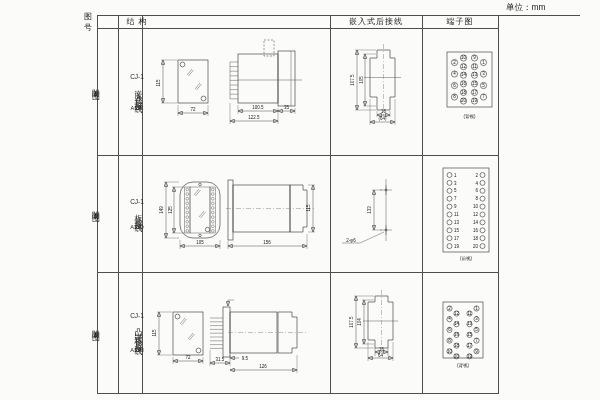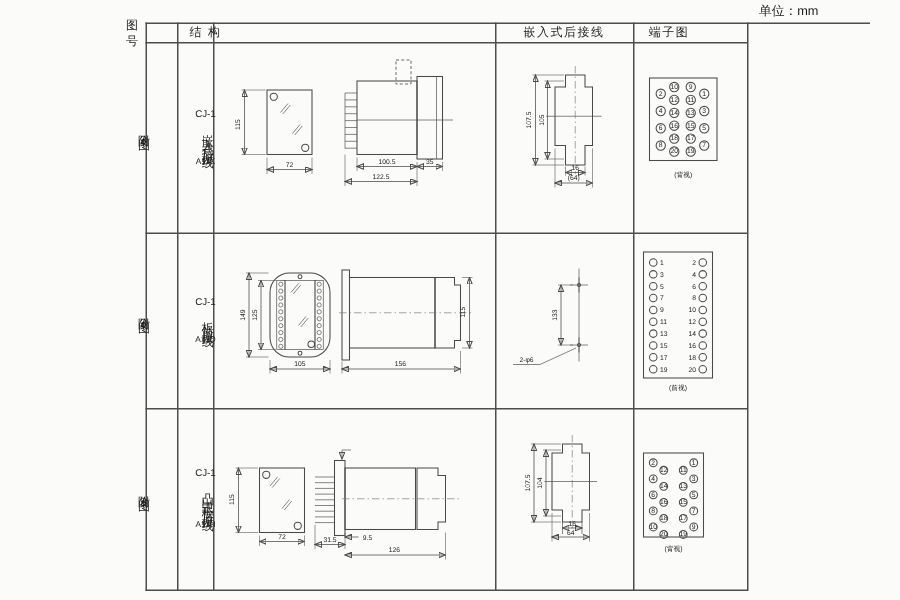--- a/index.html
+++ b/index.html
@@ -9,21 +9,21 @@
   .hline{position:absolute;height:1px;background:#4d4d4d;}
   .cell{position:absolute;display:flex;align-items:center;justify-content:center;flex-direction:column;}
   .hdr{font-size:8px;letter-spacing:1px;color:#1c1c1c;}
   .unit{position:absolute;left:506px;top:2px;font-size:8.5px;color:#1c1c1c;}
   .stack{writing-mode:vertical-lr;text-orientation:upright;letter-spacing:3px;font-size:8px;color:#1c1c1c;}
   .model{font-size:6.5px;margin-bottom:3px;color:#1c1c1c;}
   .code{font-size:5.5px;margin-top:4px;color:#1c1c1c;}
   .figtext{font-size:8px;}
   
   .c-fig{left:84px;width:21px}.c-str{left:125px;width:24px}.c-out{left:142px;width:188px}
-  .c-ins{left:330px;width:92px}.c-ter{left:408px;width:76px}
+  .c-ins{left:330px;width:92px}.c-ter{left:422px;width:76px}
   .r1{top:28px;height:127px}.r2{top:155px;height:117px}.r3{top:272px;height:121px}
   .hrow{top:15px;height:13px}
   .cell svg{width:100%;height:100%;display:block}
   svg rect,svg circle,svg path,svg line,svg polyline{fill:none;stroke:#4a4a4a;stroke-width:.7}
   svg .ext{stroke-width:.45;stroke:#6a6a6a}
   svg .dim{stroke-width:.5;stroke:#4a4a4a}
   svg .cl{stroke-dasharray:5 2 1 2;stroke-width:.45;stroke:#7a7a7a}
   svg .dash{stroke-dasharray:2 1.5;stroke-width:.55}
   svg .thin{stroke-width:.45}
   svg text{fill:#222;stroke:none;font-size:4.5px;font-family:"Liberation Sans","DejaVu Sans",sans-serif;}

